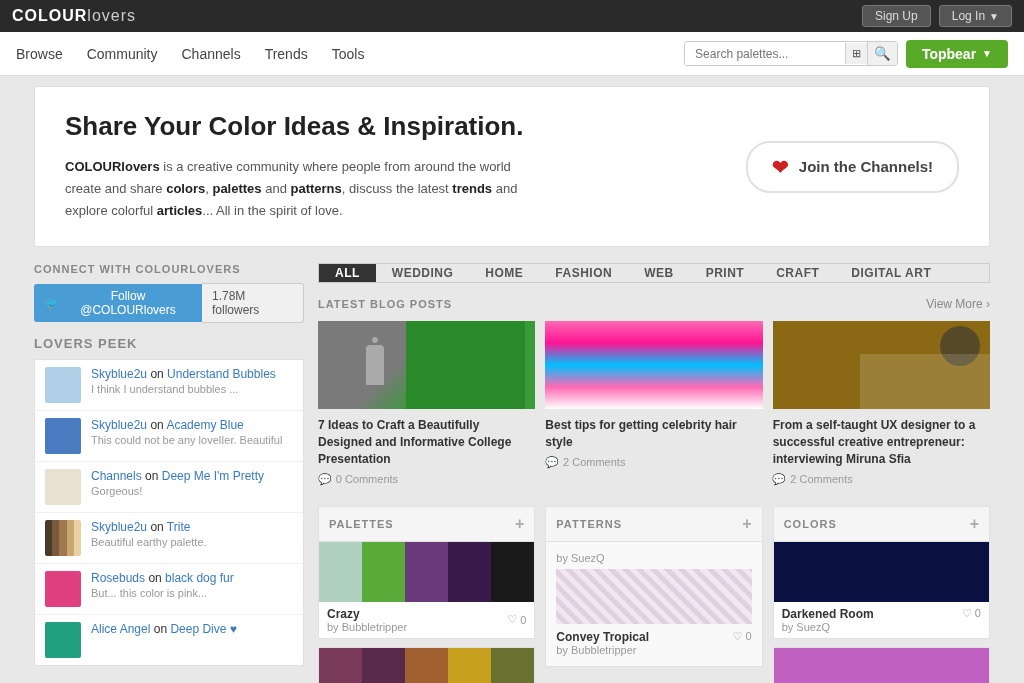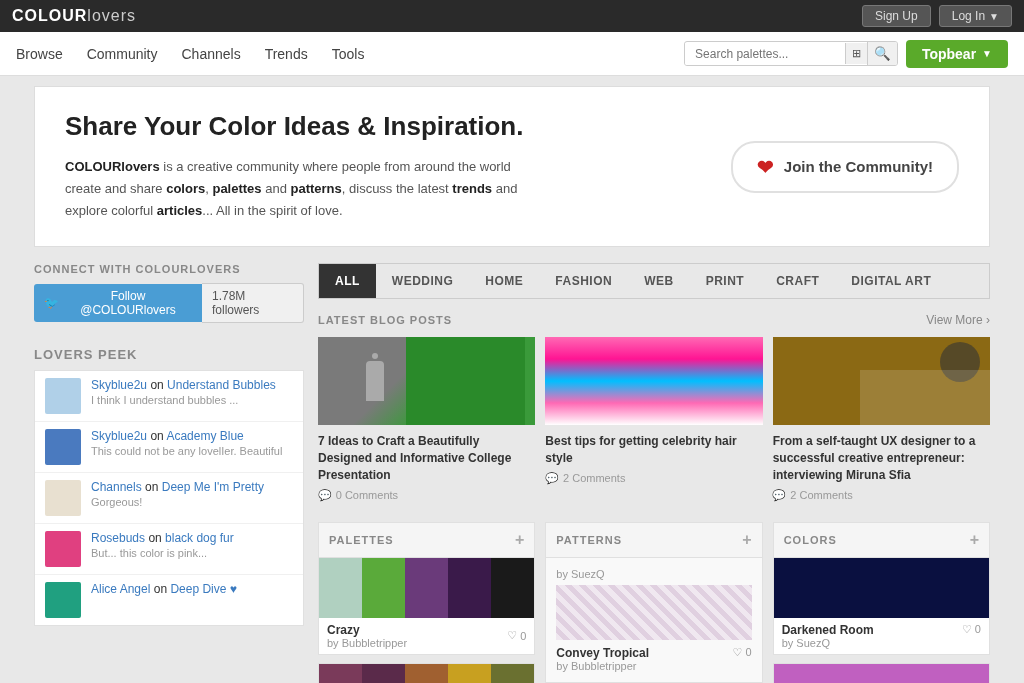--- a/index.html
+++ b/index.html
@@ -142,21 +142,21 @@
       white-space: nowrap;
     }
     .heart-icon { color: #cc2222; font-size: 20px; }
 
     
     #content { display: flex; gap: 14px; }
     #sidebar { width: 270px; flex-shrink: 0; }
     #main { flex: 1; }
 
     
-    .connect-section { margin-bottom: 24px; }
+    .connect-section { margin-bottom: 13px; }
     .connect-section h3 { font-size: 11px; color: #888; font-weight: bold; letter-spacing: 1px; margin-bottom: 8px; text-transform: uppercase; }
     .twitter-follow {
       display: flex;
       align-items: center;
       gap: 0;
     }
     .btn-twitter {
       background: #4a9dd4;
       color: #fff;
       border: none;
@@ -200,21 +200,21 @@
     .peek-text .subtitle { font-size: 11px; color: #999; margin-top: 2px; }
 
     
     .tabs-bar {
       display: flex;
       background: #e8e8e8;
       border: 1px solid #ccc;
       margin-bottom: 14px;
     }
     .tab-item {
-      padding: 10px 16px;
+      padding: 2px 16px;
       font-size: 12px;
       font-weight: bold;
       color: #555;
       cursor: pointer;
       text-transform: uppercase;
       letter-spacing: 0.5px;
     }
     .tab-item.active {
       background: #333;
       color: #fff;
@@ -345,21 +345,21 @@
         is a creative community where people from around the world create and share
         <strong>colors</strong>,
         <strong>palettes</strong> and
         <strong>patterns</strong>,
         discuss the latest <strong>trends</strong> and explore colorful
         <strong>articles</strong>... All in the spirit of love.
       </p>
     </div>
     <button class="btn-join">
       <span class="heart-icon">❤</span>
-      <span>Join the Community!</span>
+      <span>Join the Channels!</span>
     </button>
   </div>
 
   <div id="content">
 
     <div id="sidebar">
       <div class="connect-section">
         <h3>CONNECT WITH COLOURLOVERS</h3>
         <div class="twitter-follow">
           <button class="btn-twitter">
@@ -392,20 +392,33 @@
 
           <div class="peek-item">
             <div class="peek-thumb" style="background:#e8e0d0;"></div>
             <div class="peek-text">
               <div class="title"><a>Channels</a> on <a>Deep Me I'm Pretty</a></div>
               <div class="subtitle">Gorgeous!</div>
             </div>
           </div>
 
 
+          <div class="peek-item">
+            <div class="peek-thumb" style="display:flex;flex-direction:row;overflow:hidden;width:36px;height:36px;">
+              <div style="flex:1;background:#4a3a2a;"></div>
+              <div style="flex:1;background:#7a5a3a;"></div>
+              <div style="flex:1;background:#a07850;"></div>
+              <div style="flex:1;background:#c8a870;"></div>
+              <div style="flex:1;background:#e8d0a0;"></div>
+            </div>
+            <div class="peek-text">
+              <div class="title"><a>Skyblue2u</a> on <a>Trite</a></div>
+              <div class="subtitle">Beautiful earthy palette.</div>
+            </div>
+          </div>
 
           <div class="peek-item">
             <div class="peek-thumb" style="background:#e04080;"></div>
             <div class="peek-text">
               <div class="title"><a>Rosebuds</a> on <a>black dog fur</a></div>
               <div class="subtitle">But... this color is pink...</div>
             </div>
           </div>
 
           <div class="peek-item">

